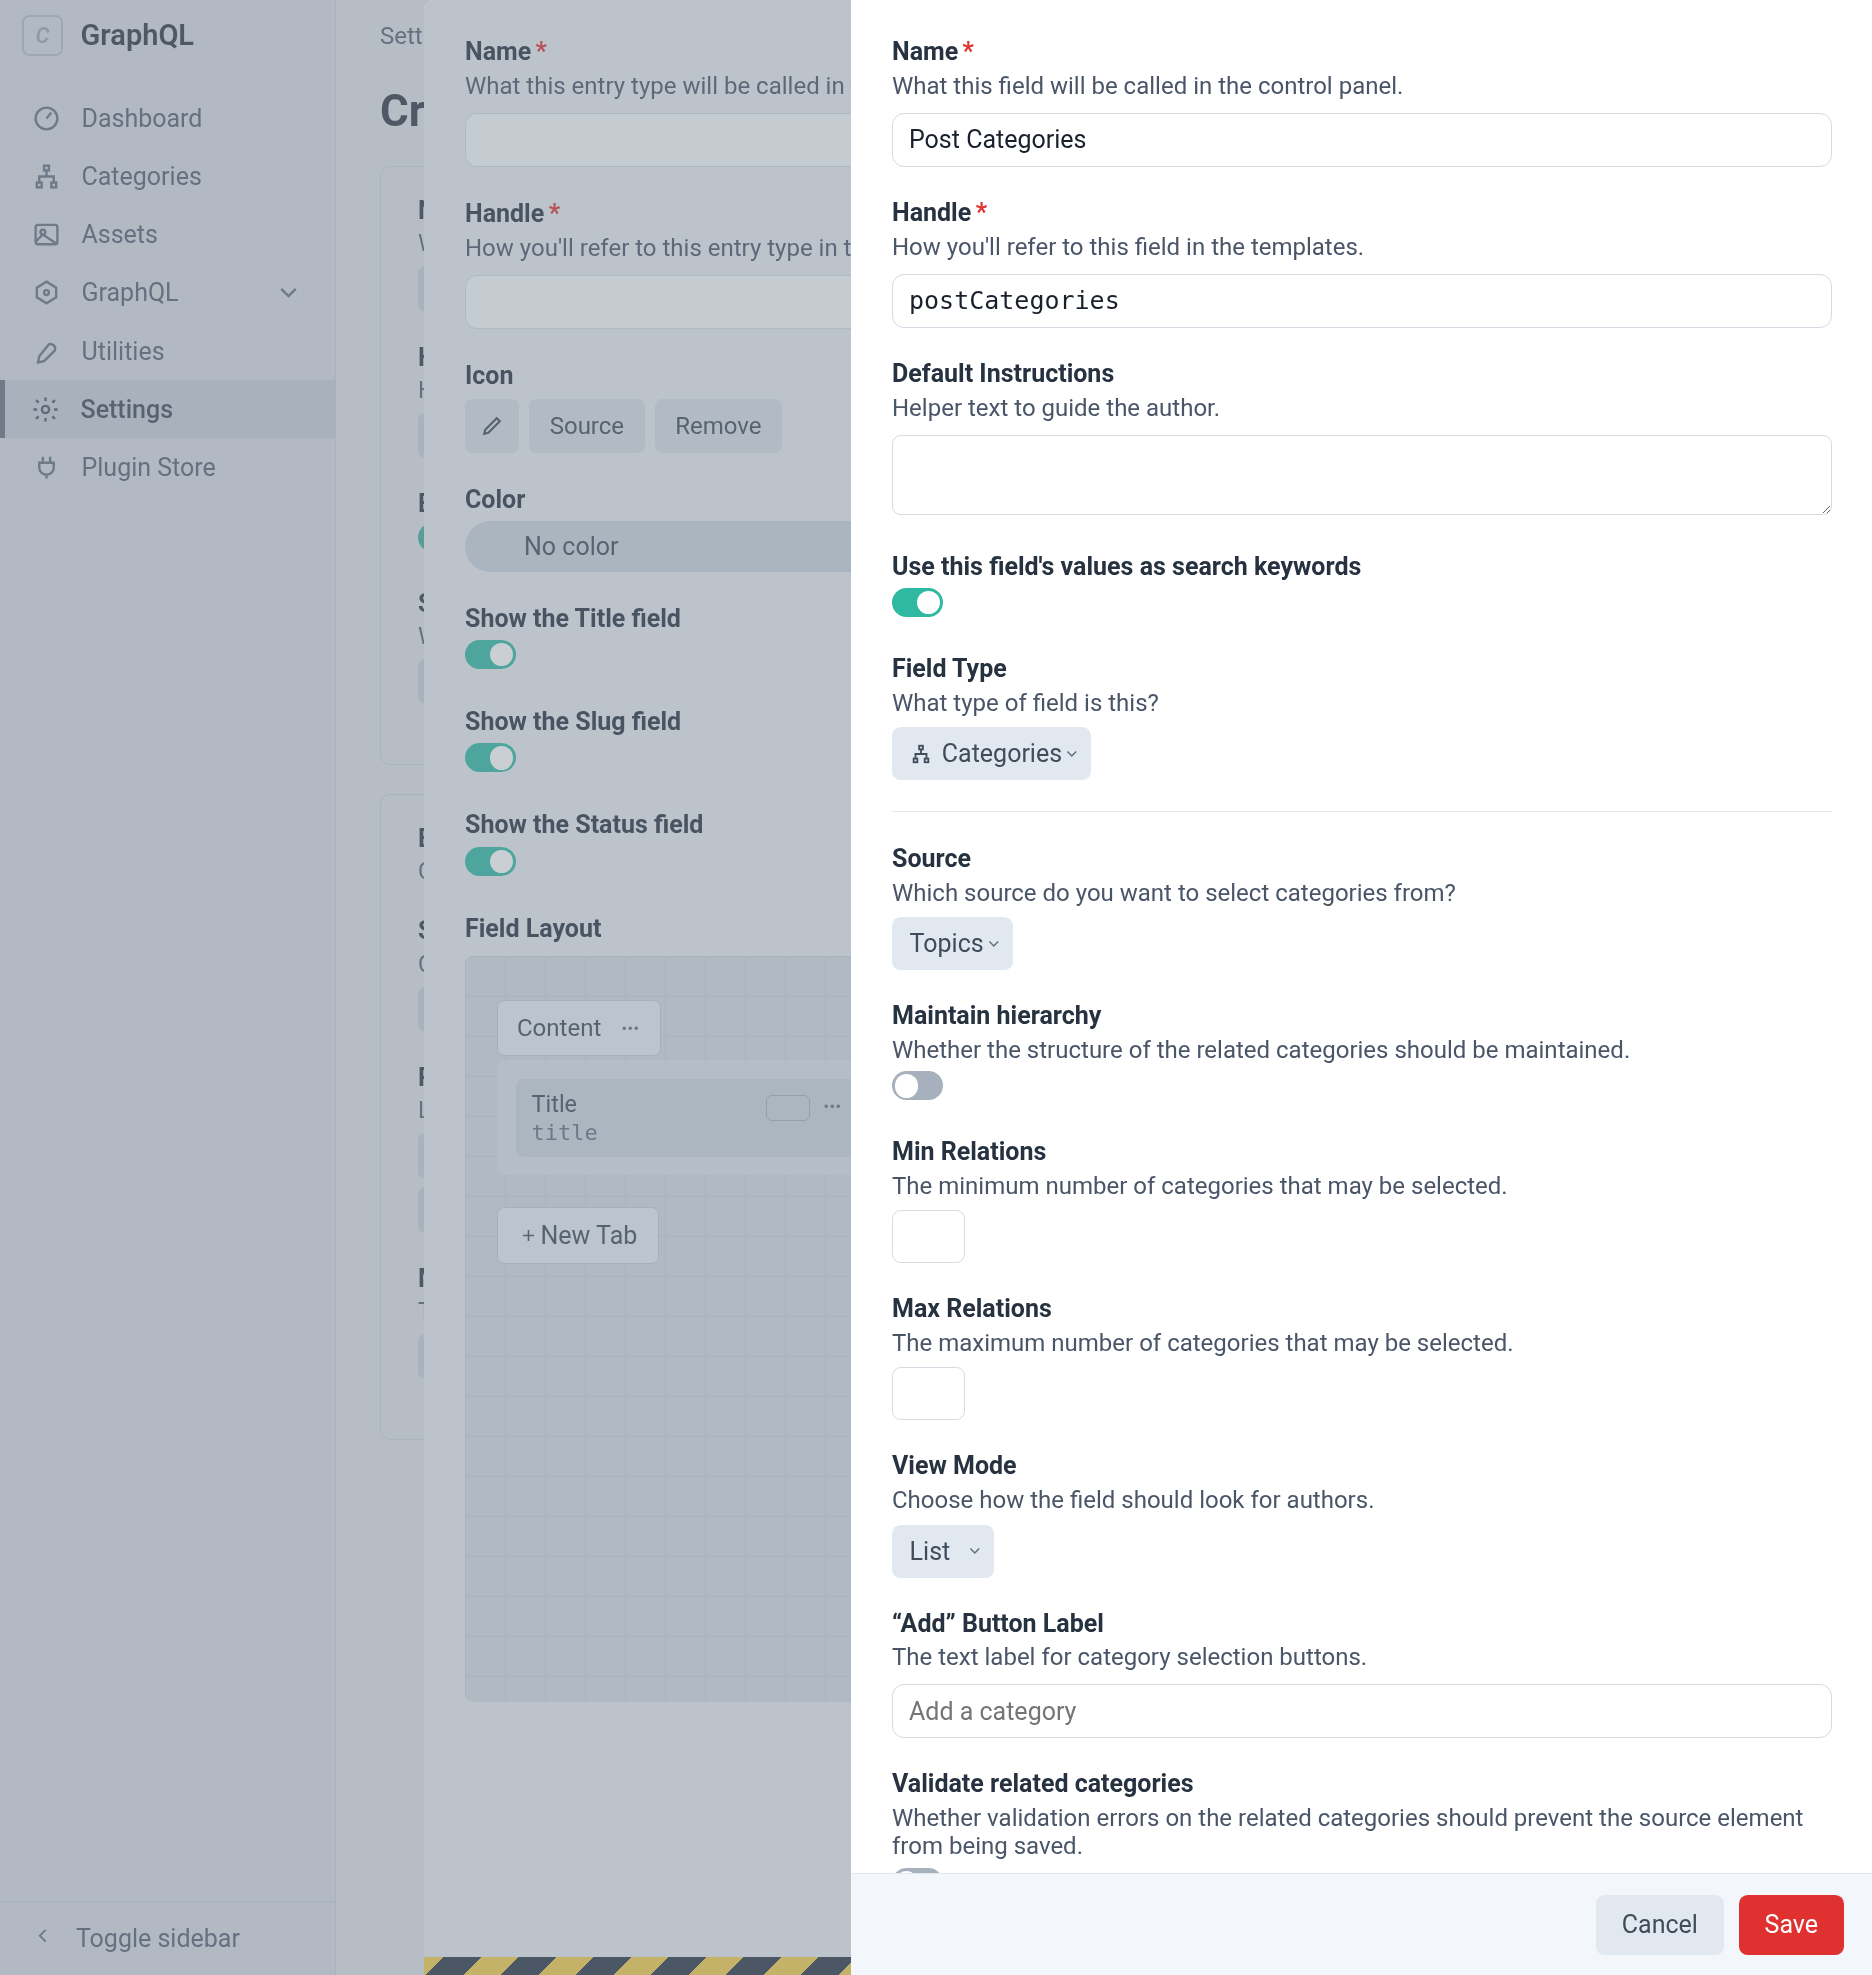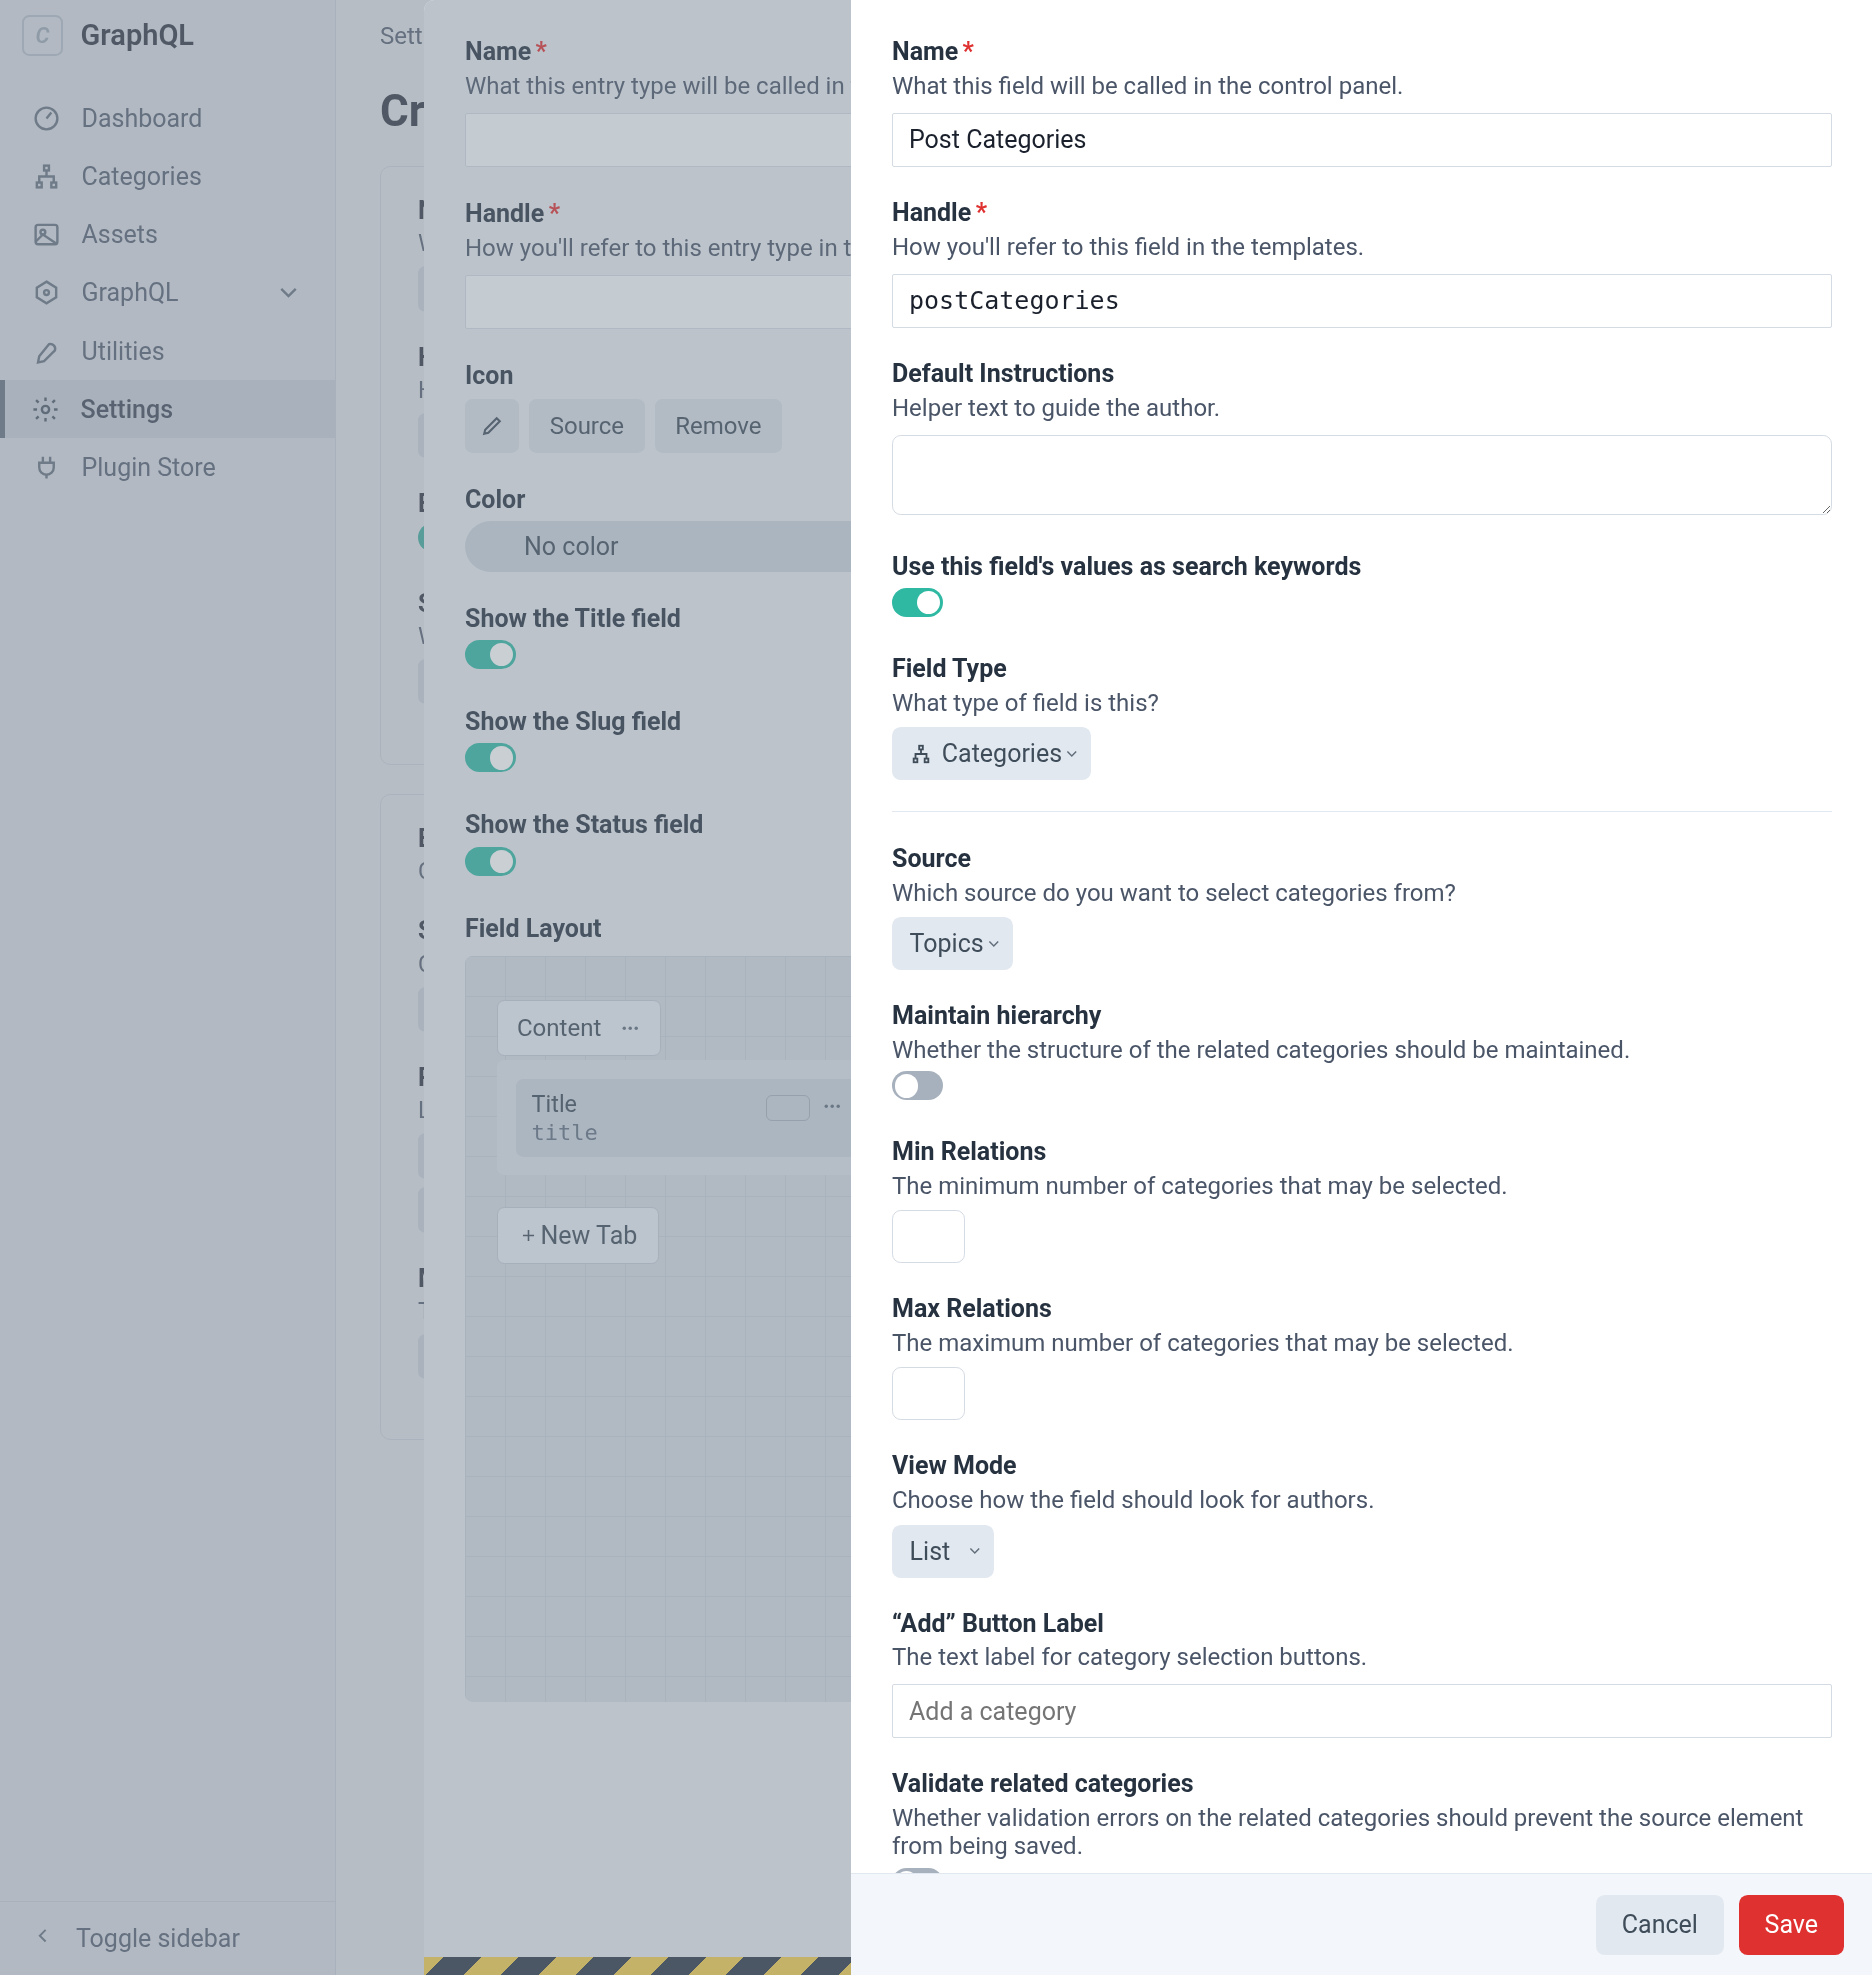--- a/index.html
+++ b/index.html
@@ -33,21 +33,21 @@
 
 
 .scrim { position: absolute; inset: 0; background: rgba(123,135,147,0.55); }
 
 
 .modal1 { position: absolute; left: 424px; top: 0; width: 1126px; bottom: 0; background: #e8ecf1; border-radius: 10.2px 10.2px 0 0; padding: 37px 41px 66px; overflow: hidden; }
 .group { margin-bottom: 32px; }
 .lbl-row { font-weight: 700; color: #273240; font-size: 25px; }
 .req { color: #e03131; margin-left: 4.4px; }
 .help { color: #4a5568; font-size: 24px; margin-top: 5.9px; }
-.input { width: 100%; height: 54px; background: #f6f8fb; border: 1.5px solid #d4dbe3; border-radius: 2px; margin-top: 13px; font-size: 25px; padding: 0 16px; color: #1a202c; }
+.input { width: 100%; height: 54px; background: #f6f8fb; border: 1.5px solid #d4dbe3; border-radius: 12px; margin-top: 13px; font-size: 25px; padding: 0 16px; color: #1a202c; }
 .icon-row { display: flex; gap: 10.2px; align-items: center; margin-top: 8.8px; }
 .icon-box, .btn-sm { height: 54px; background: #d7dde5; border: none; border-radius: 7.3px; display: flex; align-items: center; justify-content: center; color: #3f4d5a; font-size: 24px; padding: 0 20.5px; cursor: pointer; }
 .icon-box { width: 54px; padding: 0; }
 .color-sw { height: 51px; background: #ccd4dd; border-radius: 72px; display: flex; align-items: center; padding-left: 59px; color: #3f4d5a; margin-top: 7.3px; width: 100%; }
 .toggle { width: 51px; height: 29px; border-radius: 72px; position: relative; display: inline-block; margin-top: 7.3px; }
 .toggle.on { background: #2fb9a3; }
 .toggle.off { background: #a7b1bd; }
 .toggle::after { content: ""; position: absolute; width: 23.4px; height: 23.4px; background: #fff; border-radius: 50%; top: 2.9px; }
 .toggle.on::after { right: 2.9px; }
 .toggle.off::after { left: 2.9px; }

